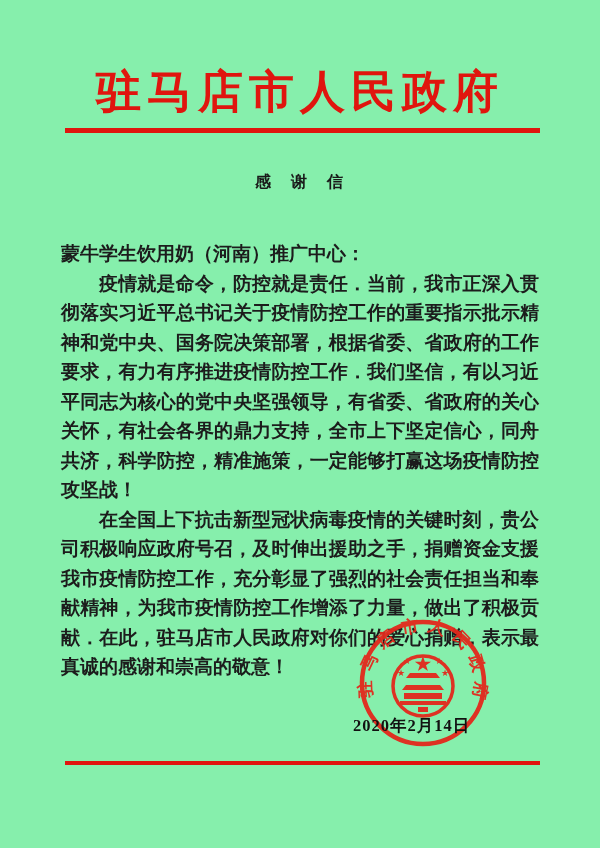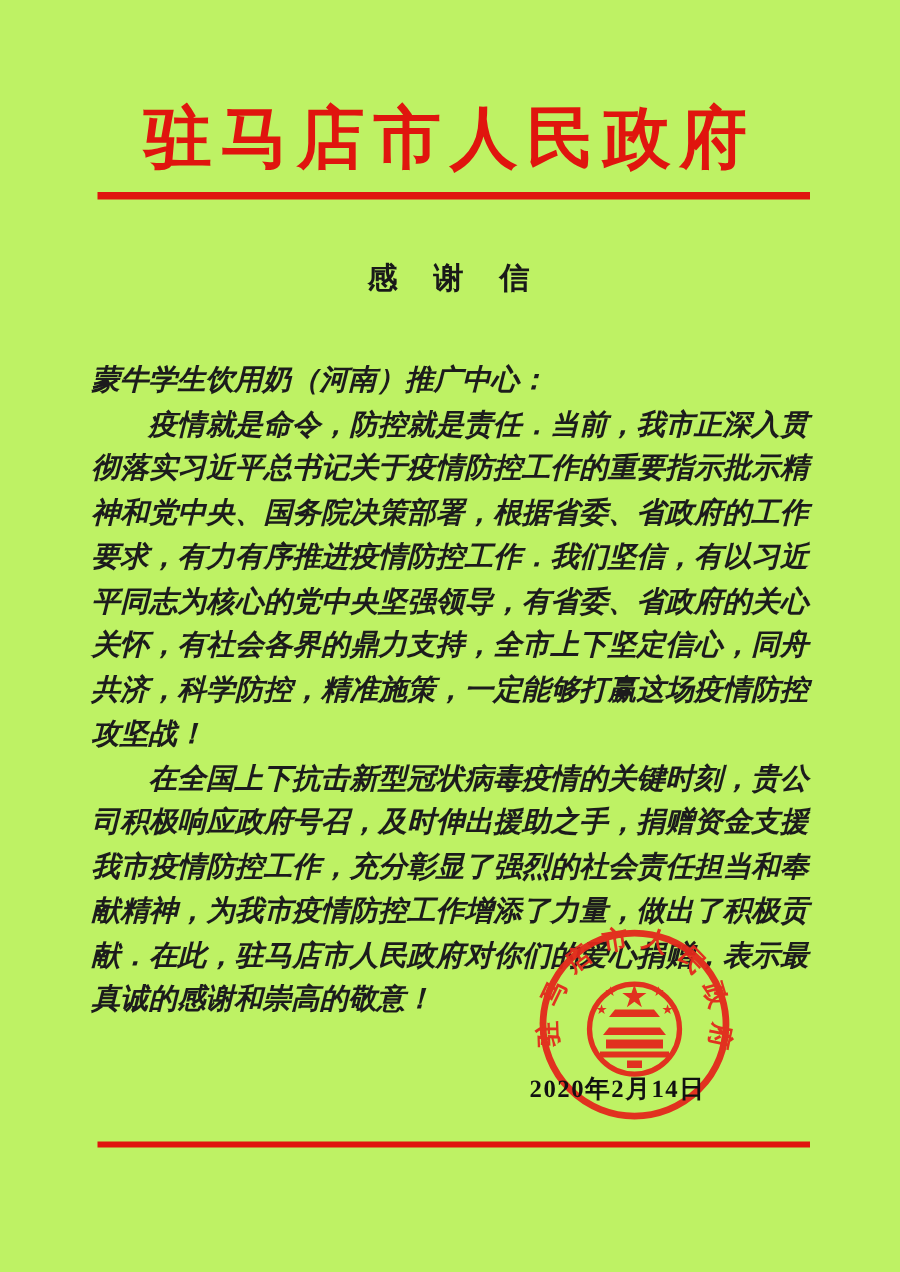--- a/index.html
+++ b/index.html
@@ -6,21 +6,21 @@
     margin: 0;
     padding: 0;
     background: #e9e9e9;
     font-family: "Liberation Serif", "DejaVu Serif", serif;
   }
   .page {
     position: relative;
     width: 600px;
     height: 848px;
     margin: 0 auto;
-    background: #bef264;
+    background: #86efac;
     overflow: hidden;
   }
   .org-name {
     position: absolute;
     top: 62px;
     left: 0;
     right: 0;
     text-align: center;
     font-size: 45px;
     font-weight: 800;
@@ -35,36 +35,35 @@
     width: 475px;
     height: 5px;
     background: #e0150e;
   }
   .letter-title {
     position: absolute;
     top: 172px;
     left: 0;
     right: 0;
     text-align: center;
-    font-size: 20px;
+    font-size: 16px;
     font-weight: 700;
     letter-spacing: 2px;
     color: #191919;
   }
   .letter-body {
     position: absolute;
     top: 239px;
     left: 61px;
     width: 478px;
     font-size: 19px;
     line-height: 29.5px;
     font-weight: 600;
     color: #1c1c1c;
     text-align: justify;
-    font-style: italic;
   }
   .salutation {
     margin: 0;
   }
   .para {
     margin: 0;
     text-indent: 2em;
   }
   .seal-wrap {
     position: absolute;

